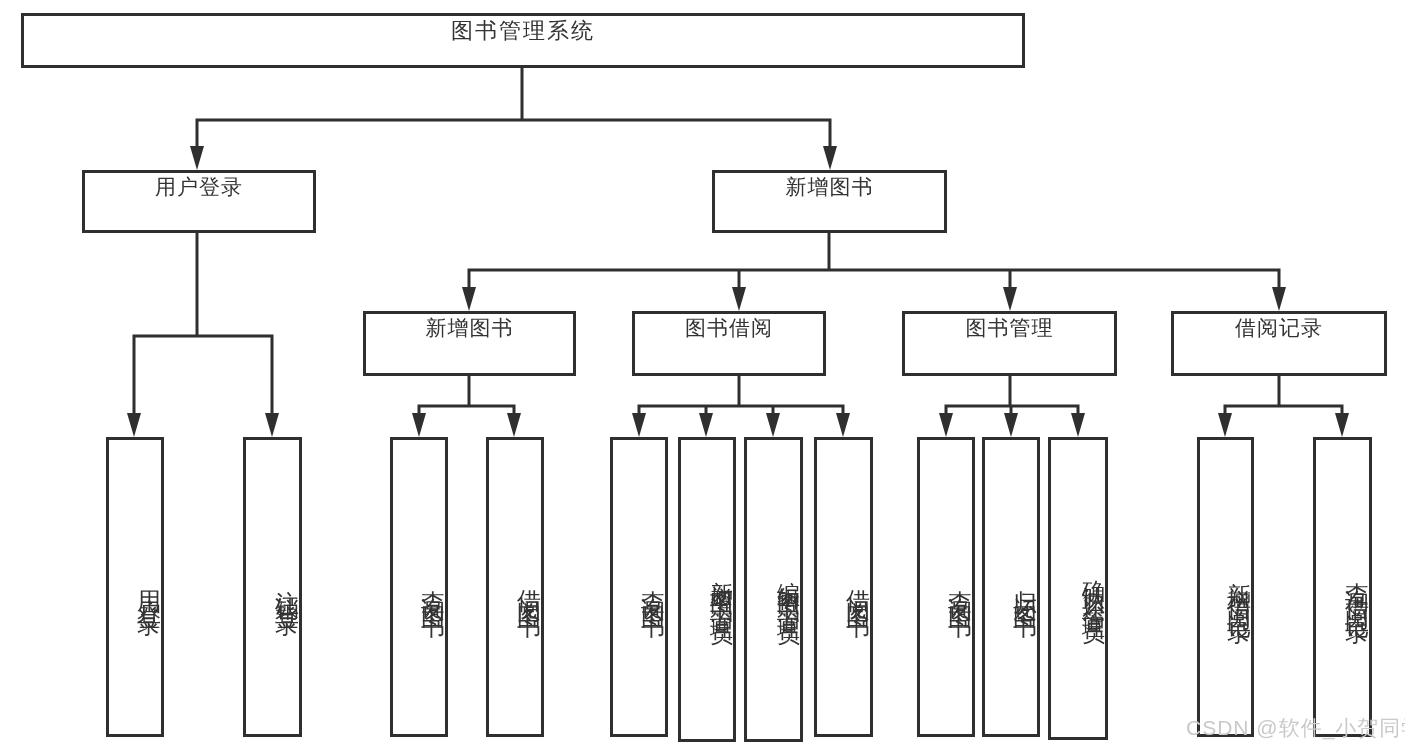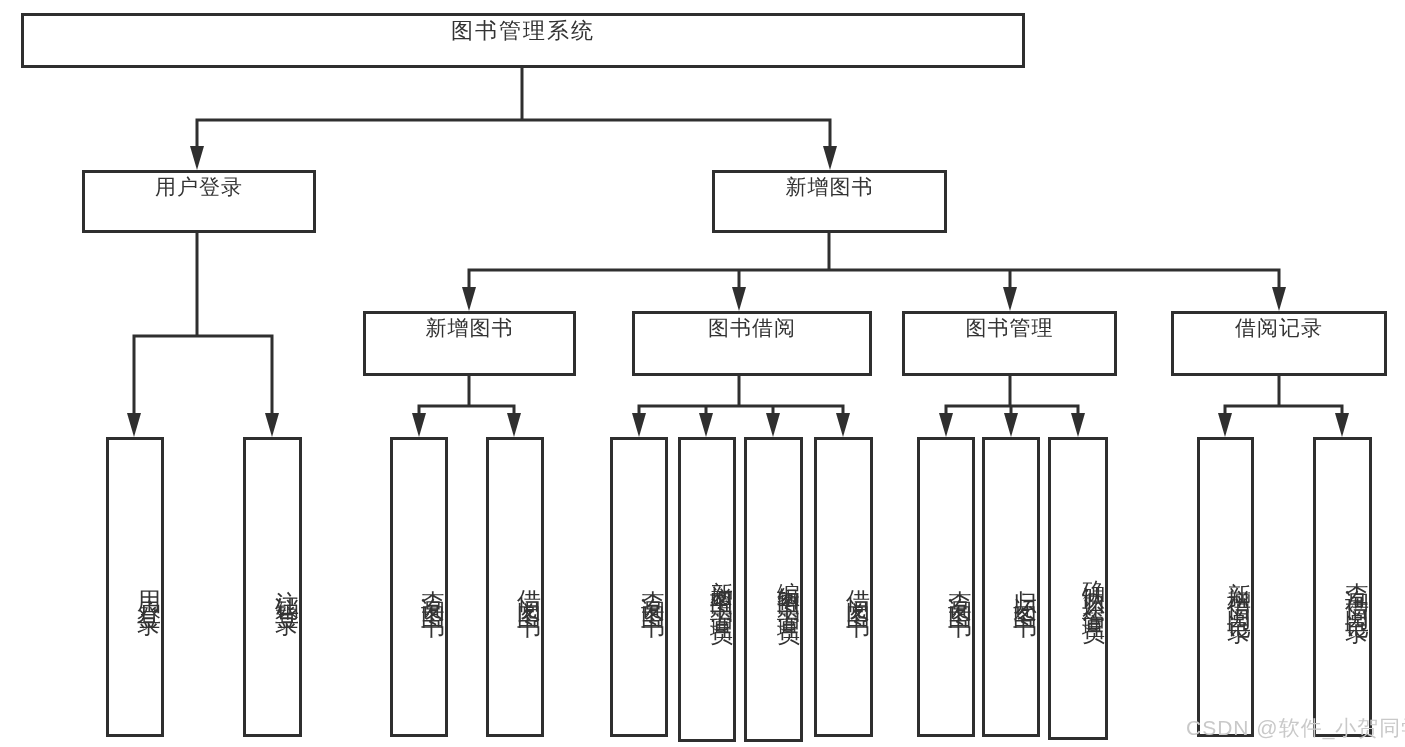--- a/index.html
+++ b/index.html
@@ -111,21 +111,21 @@
   <div class="box hbox" style="left:82px;top:170px;width:234px;height:63px">
     <span>用户登录</span>
   </div>
   <div class="box hbox" style="left:712px;top:170px;width:235px;height:63px">
     <span>新增图书</span>
   </div>
 
   <div class="box hbox" style="left:363px;top:311px;width:213px;height:65px">
     <span>新增图书</span>
   </div>
-  <div class="box hbox" style="left:632px;top:311px;width:240px;height:65px">
+  <div class="box hbox" style="left:632px;top:311px;width:194px;height:65px">
     <span>图书借阅</span>
   </div>
   <div class="box hbox" style="left:902px;top:311px;width:215px;height:65px">
     <span>图书管理</span>
   </div>
   <div class="box hbox" style="left:1171px;top:311px;width:216px;height:65px">
     <span>借阅记录</span>
   </div>
 
   <div class="box vbox" style="left:106px;top:437px;width:58px;height:300px">

